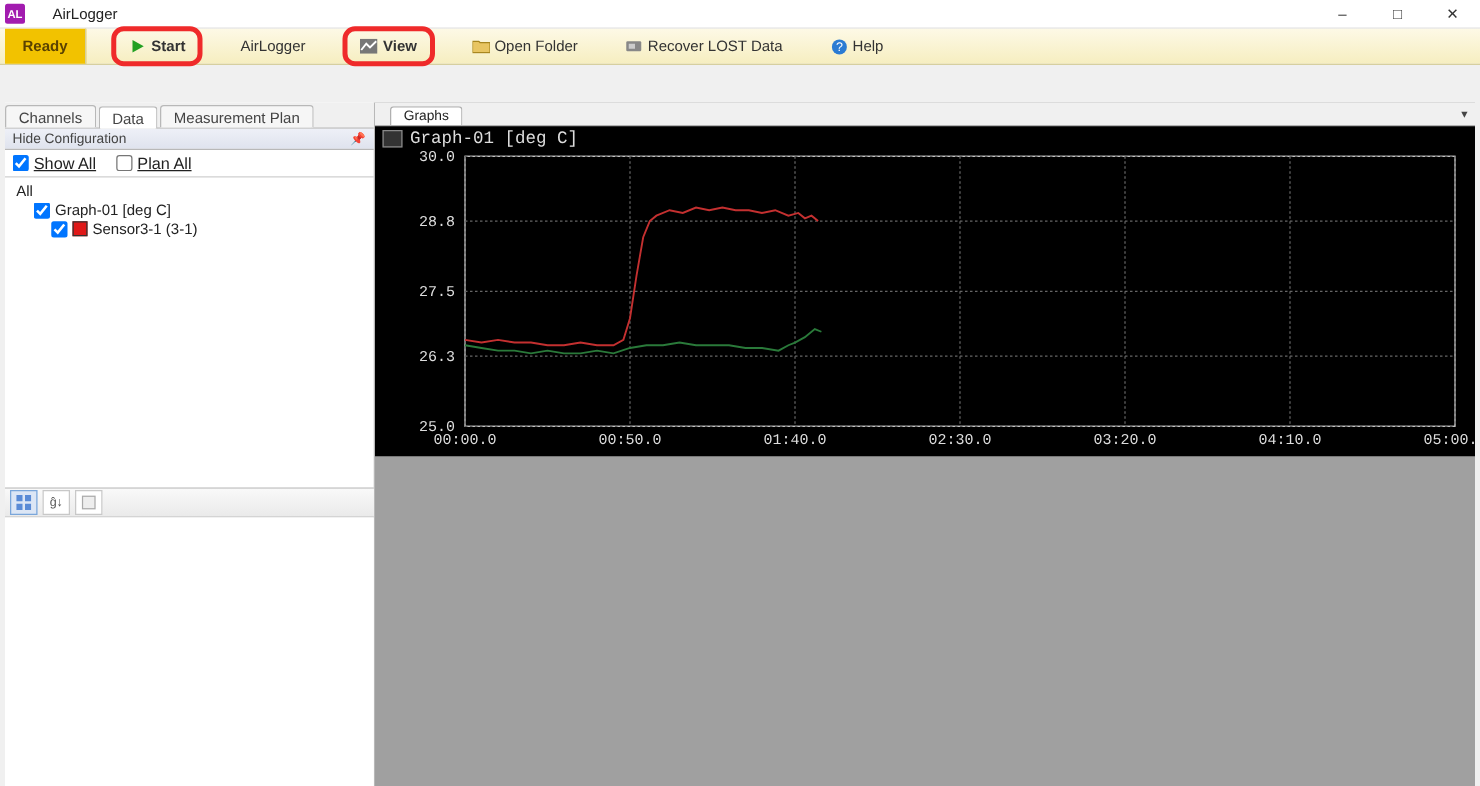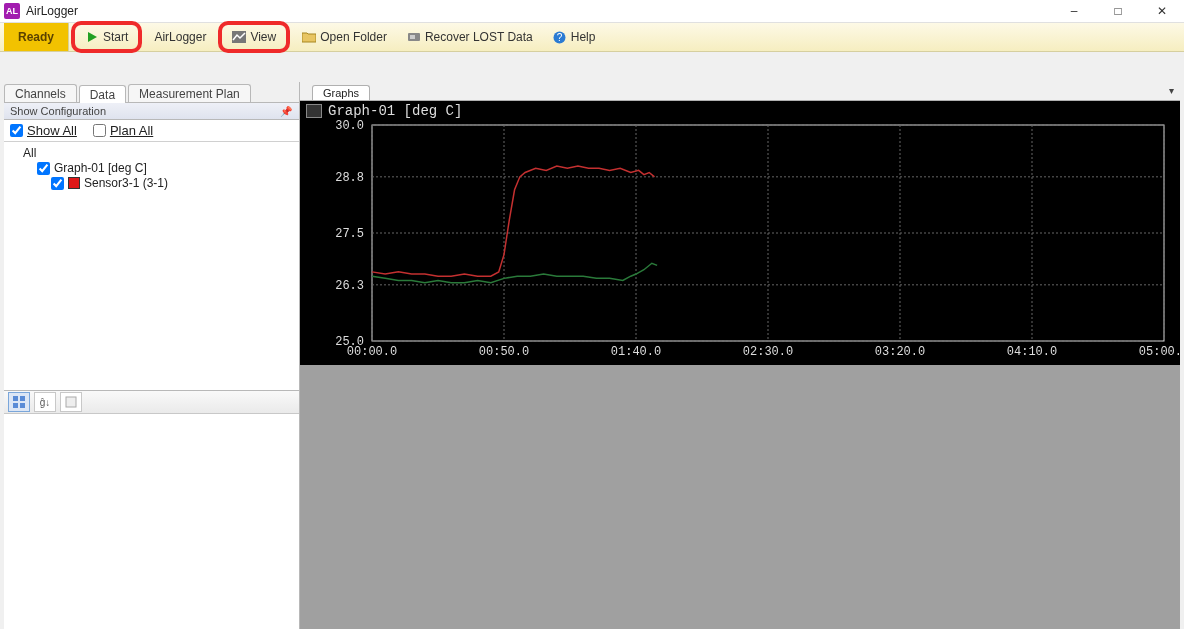--- a/index.html
+++ b/index.html
@@ -24,38 +24,38 @@
   
   .titlebar {
     height: 22px;
     background: #fff;
     display: flex;
     align-items: center;
     padding: 0 0 0 4px;
     border-bottom: 1px solid #e0e0e0;
   }
   .titlebar .appicon {
-    width: 16px; height:16px; background:#a21caf; margin-right:6px;
+    width: 16px; height:16px; background:#a21caf; margin-right:22px;
     display:flex;align-items:center;justify-content:center;color:#fff;font-size:9px;font-weight:bold;border-radius:2px;
   }
   .titlebar .title { flex:0 0 auto;}
   .titlebar .spacer { flex:1; }
   .winbtn {
     width: 44px; height:22px; display:flex;align-items:center;justify-content:center;
     font-size:12px; color:#333;
   }
   
   .toolbar {
     height: 28px;
     background: linear-gradient(#fdf9e6,#f6eec0);
     border-bottom: 1px solid #d6cf9f;
     display:flex;
     align-items:center;
     padding-left:4px;
-    gap:0px;
+    gap:18px;
   }
   .toolbar .status {
     background:#f2c200;
     color:#5a4200;
     font-weight:bold;
     padding: 4px 14px;
     border-right:1px solid #d6cf9f;
     height:20px;line-height:20px;
   }
   .tbtn {
@@ -66,21 +66,21 @@
     height:20px;line-height:20px;
     color:#333;
   }
   .tbtn .ic { width:14px;height:14px;display:inline-flex;align-items:center;justify-content:center;}
   .redbox {
     position:relative;
     border:4px solid #ef2a2a;
     border-radius:10px;
     margin:-2px 2px;
   }
-  .redbox .tbtn { padding:2px 10px; }
+  .redbox .tbtn { padding:2px 10px;font-weight:bold; }
   
   .body {
     flex:1;
     display:flex;
     min-height:0;
     padding-top:30px;
     box-sizing:border-box;
   }
   
   .left {
@@ -122,21 +122,21 @@
     padding:3px 6px;
     border-bottom:1px solid #d0d0d0;
     display:flex;gap:16px;align-items:center;
     font-size:13px;
     text-decoration:underline;
   }
   .showhide label { display:flex;gap:4px;align-items:center;}
   .tree {
     flex: 0 0 240px;
     overflow:auto;
-    padding:4px 19px;
+    padding:4px 9px;
     font-size:12px;
     border-bottom:1px solid #b8b8b8;
   }
   .tree ul {list-style:none;margin:0;padding-left:14px;}
   .tree li {padding:1px 0;}
   .treeitem {display:flex;align-items:center;gap:4px;}
   .swatch {width:10px;height:10px;display:inline-block;border:1px solid #333;}
   .sw-green{background:#0aa020;}
   .sw-red{background:#e01818;}
   .propbar {
@@ -278,21 +278,21 @@
 
   <div class="body">
 
     <div class="left">
       <div class="tabs">
         <div class="tab"><span>Channels</span></div>
         <div class="tab active"><span>Data</span></div>
         <div class="tab"><span>Measurement Plan</span></div>
       </div>
       <div class="panelhdr">
-        <span>Show Configuration</span>
+        <span>Hide Configuration</span>
         <span class="pin">📌</span>
       </div>
       <div class="showhide">
         <label>
           <input type="checkbox" checked="" style="">
           <span>Show All</span>
         </label>
         <label>
           <input type="checkbox" style="">
           <span>Plan All</span>

